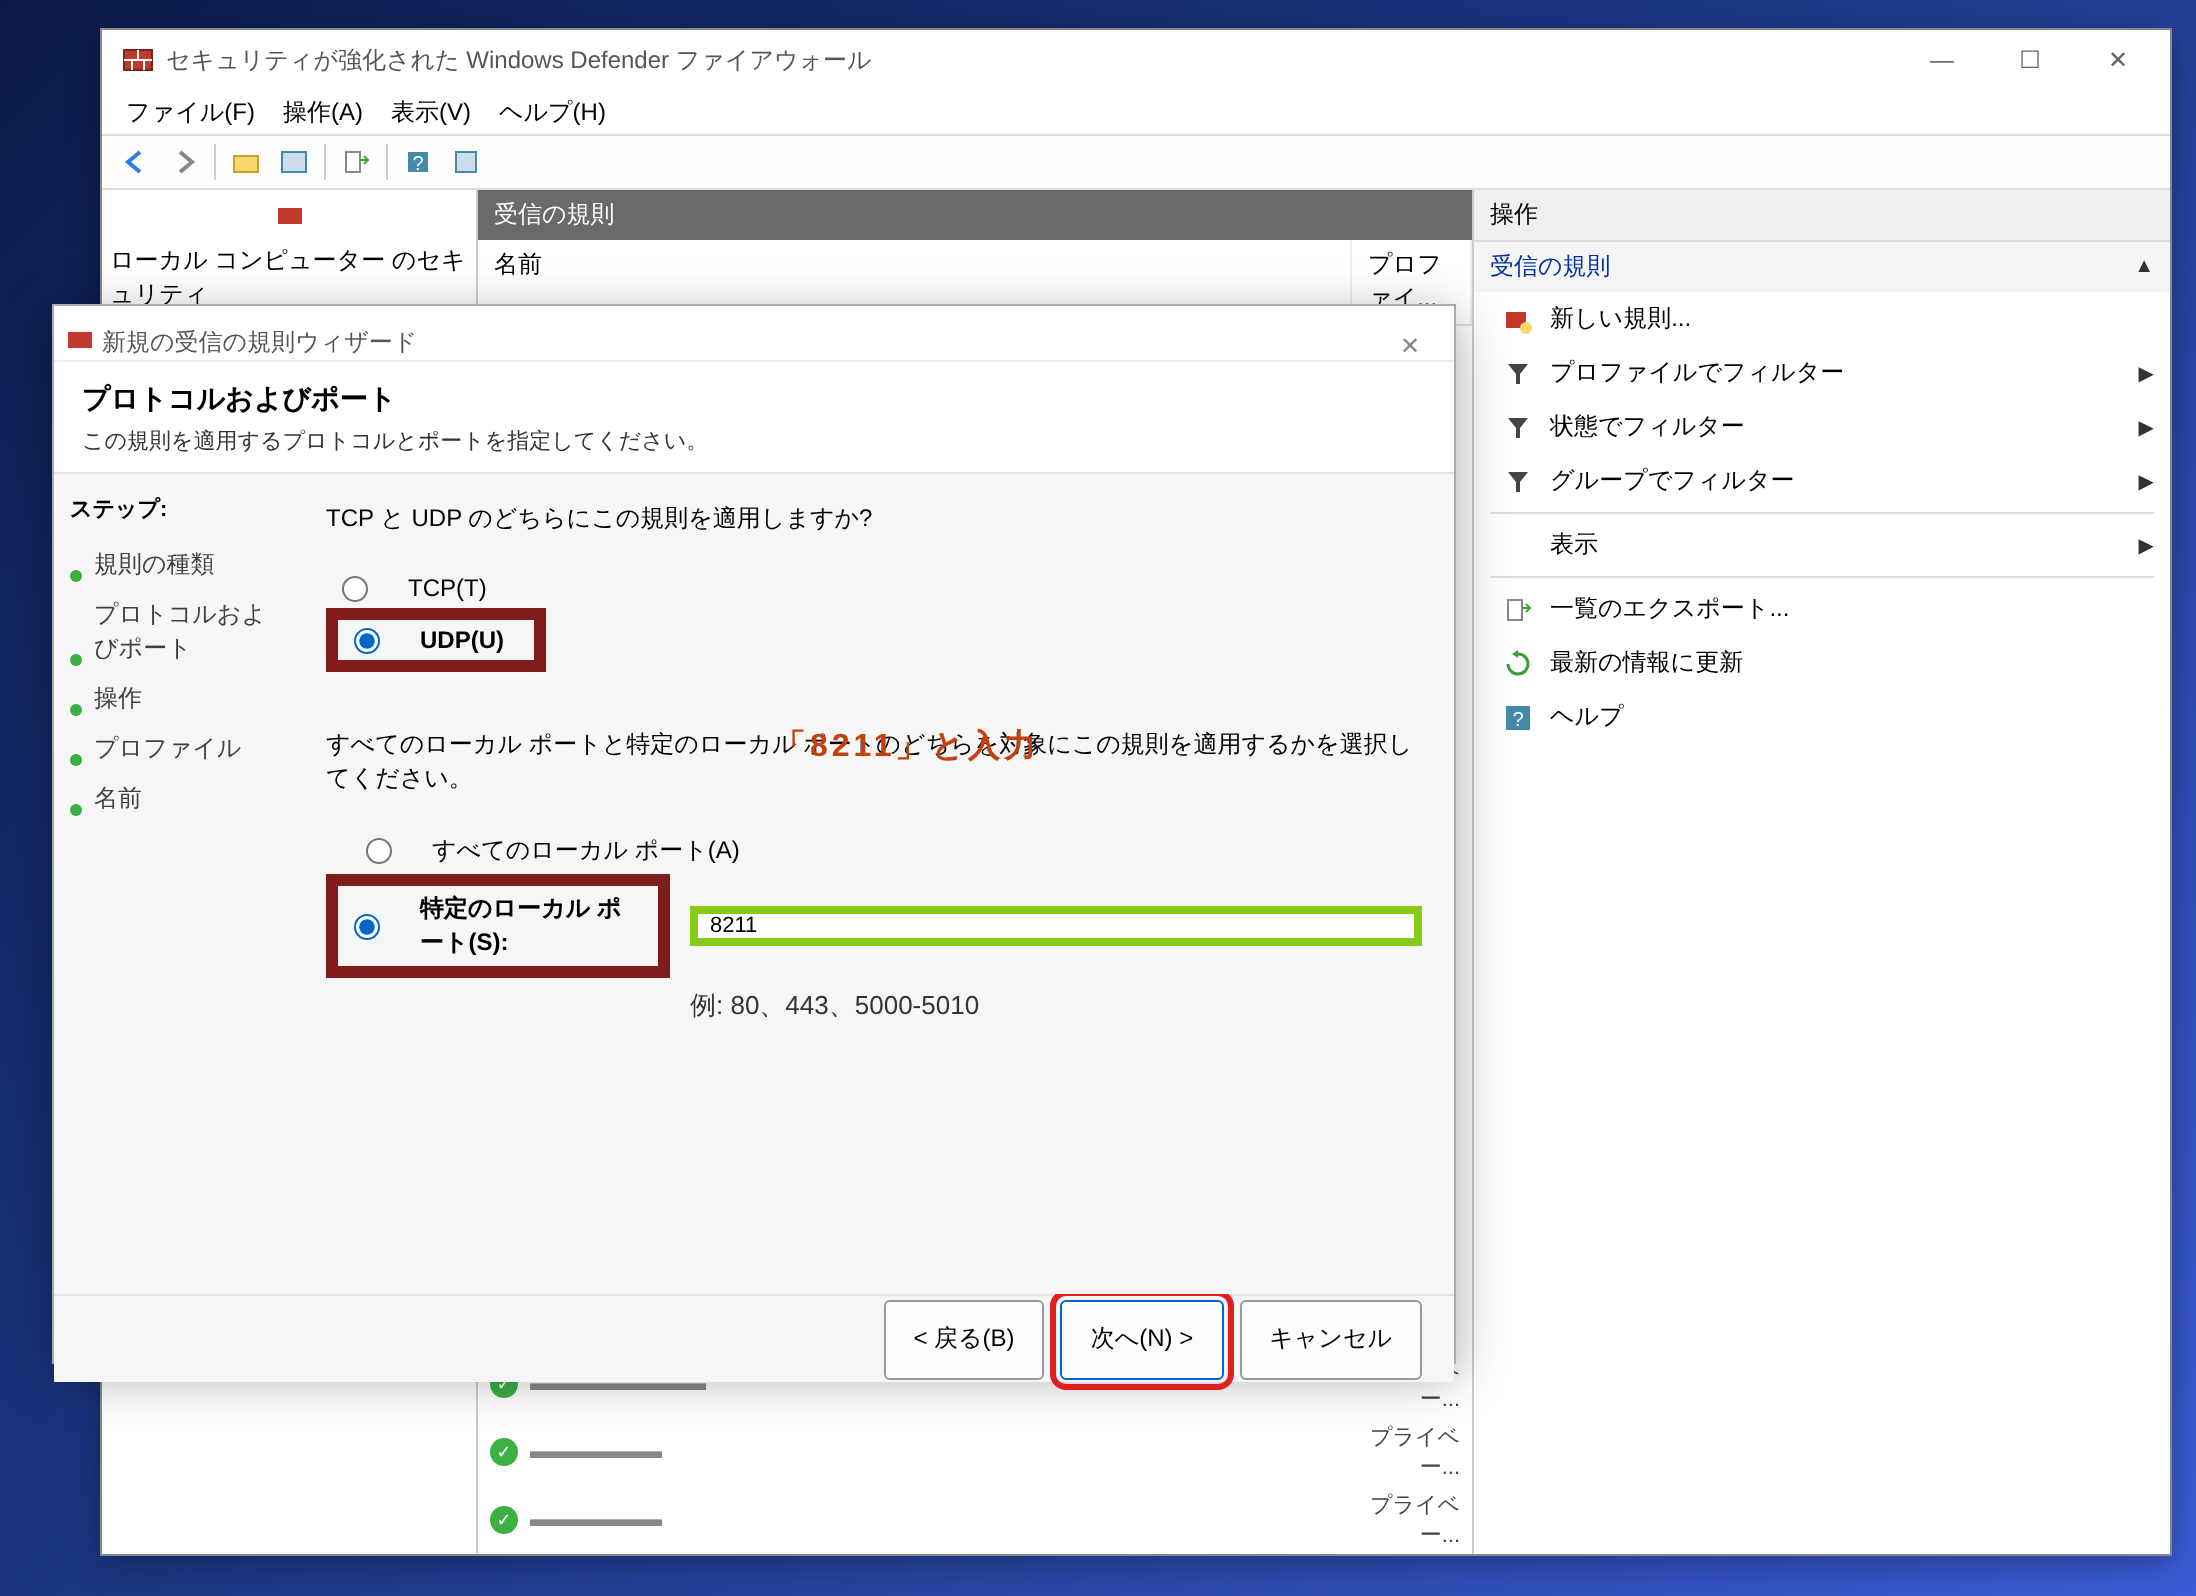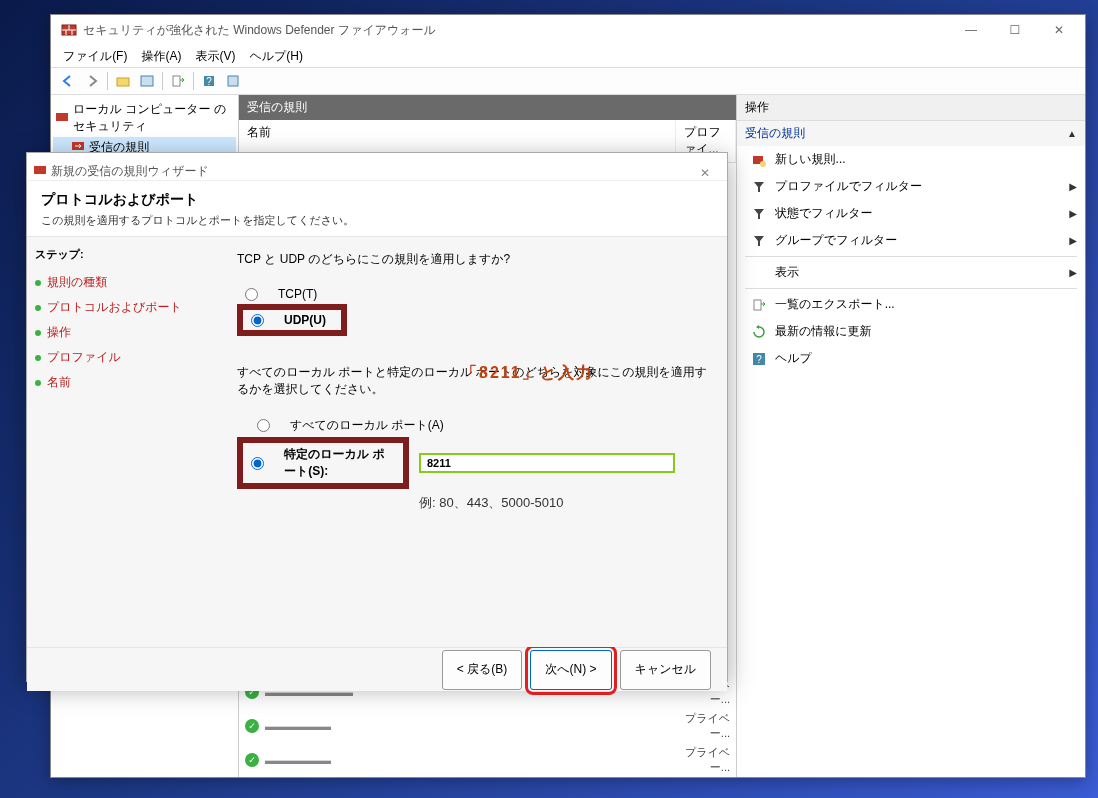--- a/index.html
+++ b/index.html
@@ -13,21 +13,21 @@
   .titlebar .win-btns { display: flex; gap: 0; }
   .titlebar .win-btn { width: 44px; height: 28px; display: flex; align-items: center; justify-content: center; color: #666; cursor: default; }
   .menubar { height: 22px; display: flex; align-items: center; padding: 0 6px; gap: 2px; background: #fff; font-size: 12px; }
   .menubar span { padding: 2px 6px; }
   .toolbar { height: 28px; display: flex; align-items: center; padding: 0 6px; gap: 2px; border-top: 1px solid #ddd; border-bottom: 1px solid #ddd; background: #fdfdfd; }
   .toolbar .tb-btn { width: 22px; height: 22px; display: flex; align-items: center; justify-content: center; }
   .toolbar .sep { width: 1px; height: 18px; background: #ccc; margin: 0 2px; }
 
   .body-split { display: flex; height: calc(100% - 80px); }
   .tree-pane { width: 188px; border-right: 1px solid #ccc; background: #fff; padding: 4px 2px; }
-  .tree-root { display: flex; align-items: center; gap: 4px; padding: 2px; }
+  .tree-root { display: flex; align-items: center; gap: 4px; padding: 2px; flex-direction: column; }
   .tree-child { display: flex; align-items: center; gap: 4px; padding: 2px 2px 2px 18px; }
   .tree-child.sel { background: #cce8ff; }
   .center-pane { flex: 1; border-right: 1px solid #ccc; display: flex; flex-direction: column; }
   .center-header { background: #6a6a6a; color: #fff; padding: 4px 8px; font-size: 12px; }
   .grid-header { display: flex; background: #fff; border-bottom: 1px solid #ddd; }
   .grid-header div { padding: 4px 8px; border-right: 1px solid #eee; font-size: 12px; }
   .gh-name { flex: 1; }
   .gh-group { width: 160px; }
   .gh-profile { width: 60px; }
   .rule-rows { flex: 1; overflow: hidden; position: relative; }
@@ -48,31 +48,31 @@
   .wizard { position: absolute; left: 26px; top: 152px; width: 702px; height: 530px; background: #f6f6f6; border: 1px solid #aaa; box-shadow: 0 6px 24px rgba(0,0,0,0.35); }
   .wizard-titlebar { height: 28px; display: flex; align-items: flex-end; padding: 0 6px; background: #fff; color: #555; border-bottom: 1px solid #eee; }
   .wizard-titlebar .title { flex: 1; font-size: 12px; margin-left: 4px; }
   .wizard-titlebar .close { width: 32px; text-align: center; color: #888; }
   .wizard-head { padding: 10px 14px 8px; background: #fff; border-bottom: 1px solid #e5e5e5; }
   .wizard-head h1 { font-size: 14px; font-weight: bold; margin-bottom: 4px; }
   .wizard-head p { font-size: 11px; color: #333; }
   .wizard-body { display: flex; height: calc(100% - 118px); }
   .wizard-steps { width: 194px; padding: 10px 8px; font-size: 12px; background: #f6f6f6; }
   .wizard-steps .steps-label { font-weight: bold; margin-bottom: 8px; font-size: 11px; }
-  .step-item { display: flex; align-items: center; gap: 6px; padding: 4px 0; color: #b91c1c; }
+  .step-item { display: flex; align-items: flex-end; gap: 6px; padding: 4px 0; color: #404040; }
   .step-item .dot { width: 6px; height: 6px; border-radius: 50%; background: #3cb043; flex-shrink: 0; }
   .wizard-content { flex: 1; padding: 14px 16px; background: #f6f6f6; font-size: 12px; }
   .wc-q { margin-bottom: 16px; }
   .radio-row { display: flex; align-items: center; gap: 20px; padding: 3px 8px; }
   .radio-row.highlighted { border: 6px solid #7f1d1d; }
   .radio-row input { accent-color: #0066cc; }
   .radio-row label { font-weight: normal; }
   .radio-row.sel label { font-weight: bold; }
   .port-input-wrap { display: flex; align-items: center; gap: 10px; margin-left: 0px; }
-  .port-input { width: 256px; height: 20px; border: 2px solid #84cc16; padding: 1px 6px; font-size: 11px; font-weight: bold; }
+  .port-input { width: 366px; height: 20px; border: 4px solid #84cc16; padding: 1px 6px; font-size: 11px; }
   .port-hint { margin-left: 182px; font-size: 13px; color: #333; margin-top: 5px; }
   .annotation { position: absolute; font-size: 16px; font-weight: bold; color: #c2410c; letter-spacing: 2px; }
 
   .wizard-footer { height: 44px; display: flex; align-items: center; justify-content: flex-end; gap: 8px; padding: 0 16px; border-top: 1px solid #e5e5e5; background: #f6f6f6; }
   .wiz-btn { height: 40px; padding: 0 14px; background: #fdfdfd; border: 1px solid #999; border-radius: 3px; font-size: 12px; display: flex; align-items: center; }
   .wiz-btn.primary { border: 1px solid #0066cc; }
   .wiz-btn.highlight { outline: 3px solid #e02020; outline-offset: 2px; }
 
   .list-bottom { position: absolute; bottom: 0; left: 0; right: 0; }
 </style>

